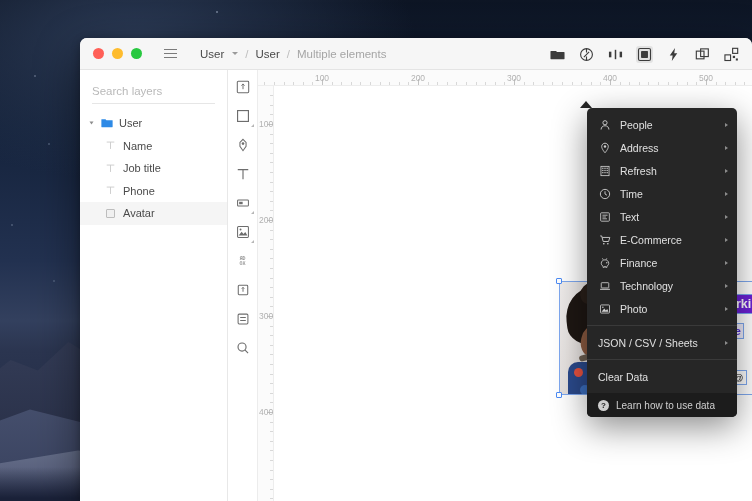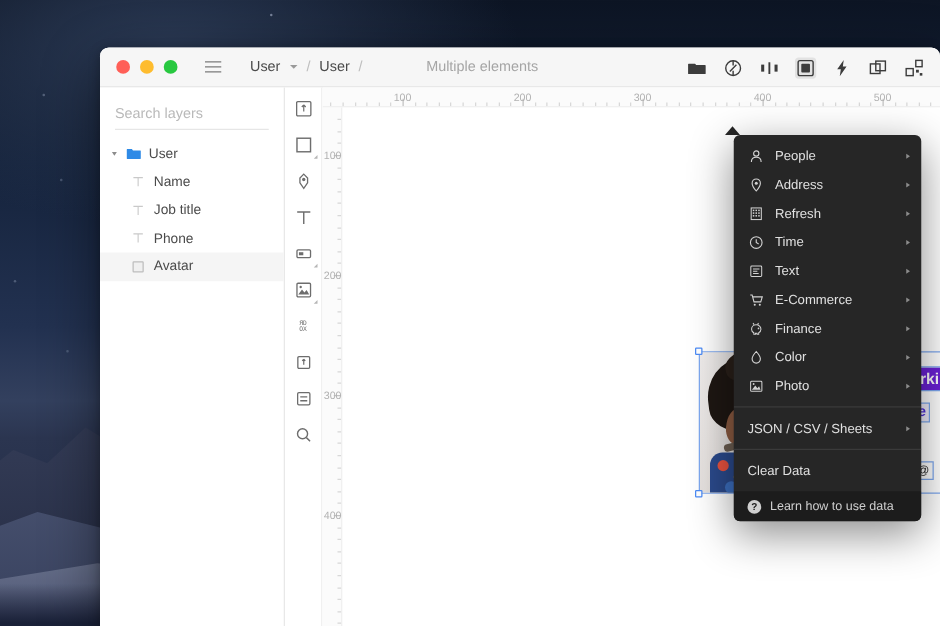--- a/index.html
+++ b/index.html
@@ -61,21 +61,21 @@
   .tl.green { background: #28c840; }
 
   #hamburger { margin-left: 22px; display: flex; flex-direction: column; gap: 2.5px; cursor: pointer; }
   #hamburger i { display: block; width: 13px; height: 1.5px; background: #7b7b7b; }
 
   #breadcrumb {
     margin-left: 23px; display: flex; align-items: center; gap: 7px;
     font-size: 11.5px; color: #4a4a4a; white-space: nowrap;
   }
   #breadcrumb .sep { color: #bdbdbd; }
-  #breadcrumb .muted { color: #a5a5a5; margin-left: 44px; }
+  #breadcrumb .muted { color: #a5a5a5; }
   .caret-dn {
     width: 0; height: 0; border-left: 3.2px solid transparent; border-right: 3.2px solid transparent;
     border-top: 3.8px solid #9a9a9a; margin-left: 1px;
   }
 
   
   #tb-right {
     position: absolute; right: 12px; top: 0; height: 32px;
     display: flex; align-items: center; gap: 12px;
   }
@@ -680,30 +680,31 @@
           <svg width="12" height="12" viewBox="0 0 16 16">
               <path d="M3 8.4c0-2.7 2.2-4.6 5-4.6s5 1.9 5 4.6c0 1.7-1 3-2.4 3.8v1.6H8.8v-1.1H7.2v1.1H5.4v-1.6C4 11.4 3 10.1 3 8.4z" fill="none" stroke="currentColor" stroke-width="1.1"></path>
               <path d="M5.6 3.6 4.6 1.8M9.4 3.6l1-1.8" stroke="currentColor" stroke-width="1.1"></path>
               <circle cx="10.4" cy="7.6" r=".9" fill="currentColor"></circle>
             </svg>
         </span>
         <span class="mlabel">Finance</span>
         <span class="marrow"></span>
       </div>
 
-
-      <div class="mi">
-        <span class="mico">
-          <svg width="12" height="12" viewBox="0 0 16 16">
-              <path d="M8 1.6s4.4 5 4.4 7.8A4.4 4.4 0 0 1 8 14a4.4 4.4 0 0 1-4.4-4.6C3.6 6.6 8 1.6 8 1.6z" fill="none" stroke="currentColor" stroke-width="1.2"></path>
-            </svg>
-        </span>
-        <span class="mlabel">Color</span>
-        <span class="marrow"></span>
-      </div>
+      <div class="mi">
+        <span class="mico">
+          <svg width="12" height="12" viewBox="0 0 16 16">
+              <rect x="3" y="3.6" width="10" height="7" rx=".8" fill="none" stroke="currentColor" stroke-width="1.1"></rect>
+              <path d="M1.4 12.4h13.2" stroke="currentColor" stroke-width="1.3"></path>
+            </svg>
+        </span>
+        <span class="mlabel">Technology</span>
+        <span class="marrow"></span>
+      </div>
+
 
       <div class="mi">
         <span class="mico">
           <svg width="12" height="12" viewBox="0 0 16 16">
               <rect x="2" y="2.6" width="12" height="10.8" rx="1" fill="none" stroke="currentColor" stroke-width="1.1"></rect>
               <path d="m3.4 11.8 3.6-4.6 2.2 2.8 1.8-2 1.6 3.8z" fill="currentColor"></path>
               <circle cx="5.2" cy="5.6" r="1" fill="currentColor"></circle>
             </svg>
         </span>
         <span class="mlabel">Photo</span>

